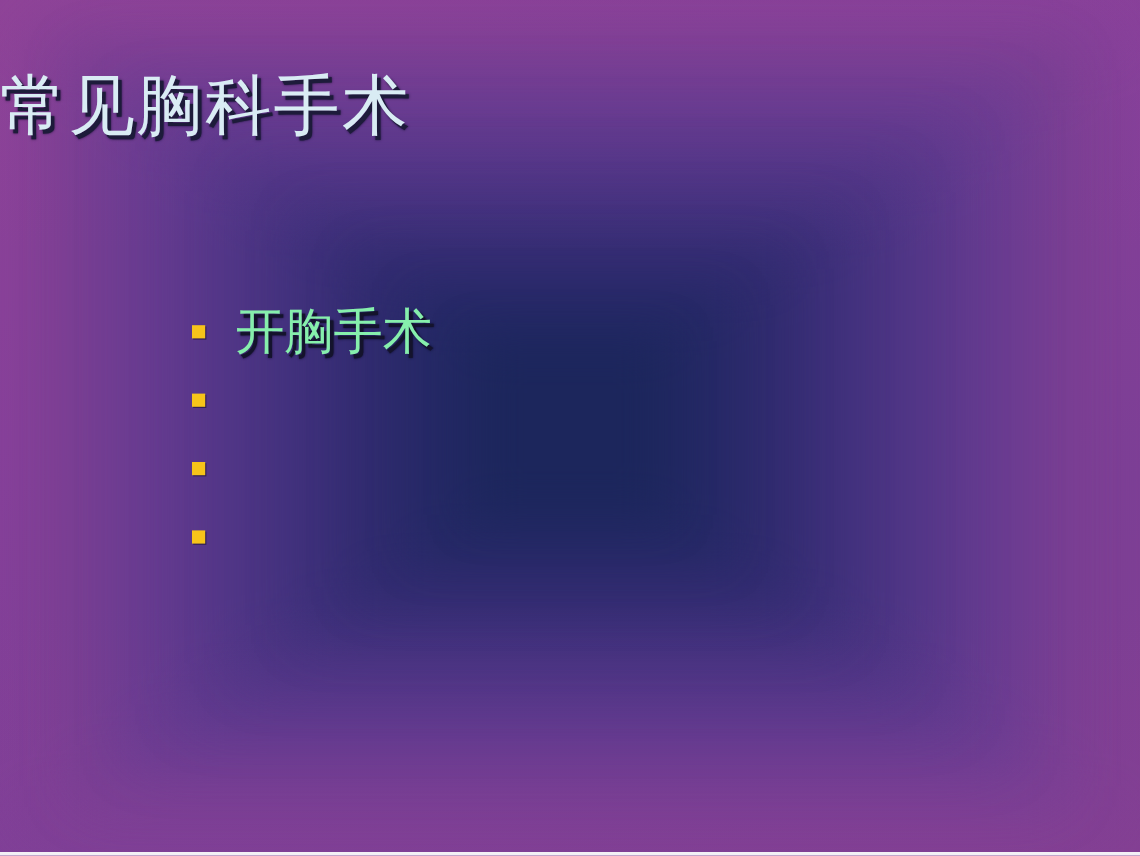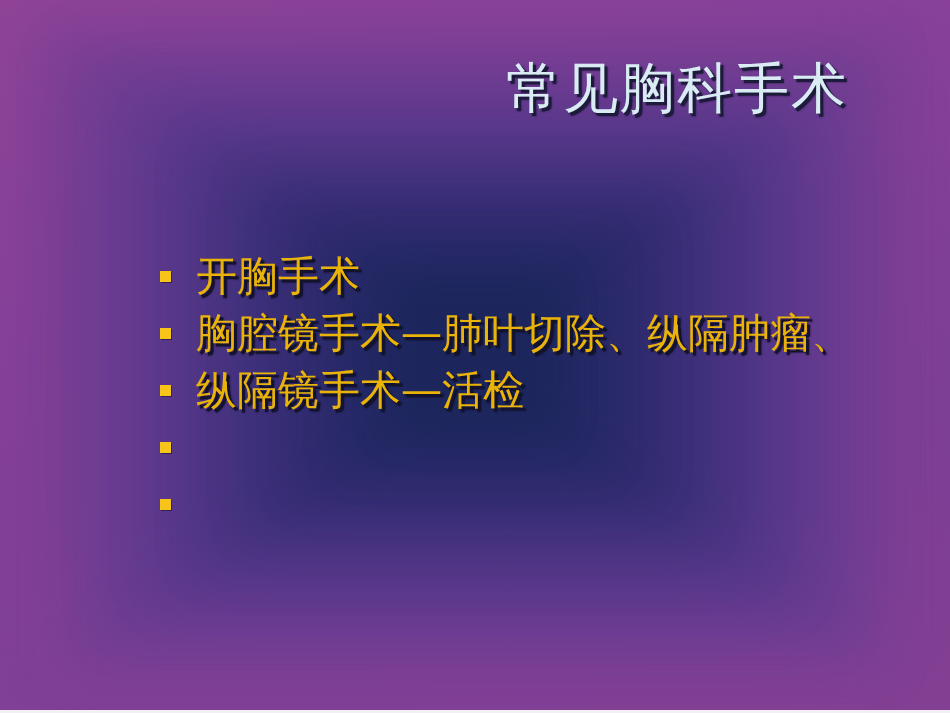--- a/index.html
+++ b/index.html
@@ -49,21 +49,21 @@
                                         rgba(0,0,0,0.0) 70%, rgba(150,70,160,0.10) 100%);
     pointer-events: none;
   }
 
   
   #title {
     position: absolute;
     left: 0;
     top: 60px;
     width: 848px;
-    text-align: right;
+    text-align: left;
     font-size: 55px;
     line-height: 1.05;
     letter-spacing: 2px;
     color: #d9ecf4;
     text-shadow: 3px 3px 0 #1d1b3a, 3px 3px 2px rgba(10,10,35,0.85);
     white-space: nowrap;
   }
 
   
   #bullets {
@@ -83,21 +83,21 @@
     height: 11px;
     background: #f7c41a;
     flex: 0 0 auto;
     margin-right: 0;
     box-shadow: 1px 1px 0 rgba(20,15,40,0.55);
   }
   .bullet-text {
     margin-left: 25px;
     font-size: 41px;
     line-height: 1;
-    color: #eab308;
+    color: #86efac;
     white-space: nowrap;
     text-shadow: 3px 3px 0 #14132c, 3px 3px 2px rgba(5,5,25,0.9);
   }
 
   
   #bottom-strip {
     position: absolute;
     left: 0;
     bottom: 0;
     width: 950px;
@@ -126,27 +126,22 @@
 
   <div id="bullets">
 
     <div class="bullet-row">
       <span class="bullet-marker"></span>
       <span class="bullet-text">开胸手术</span>
     </div>
 
     <div class="bullet-row">
       <span class="bullet-marker"></span>
-      <span class="bullet-text">胸腔镜手术—肺叶切除、纵隔肿瘤、</span>
     </div>
 
-    <div class="bullet-row">
-      <span class="bullet-marker"></span>
-      <span class="bullet-text">纵隔镜手术—活检</span>
-    </div>
 
     <div class="bullet-row">
       <span class="bullet-marker"></span>
     </div>
 
     <div class="bullet-row">
       <span class="bullet-marker"></span>
     </div>
 
   </div>

